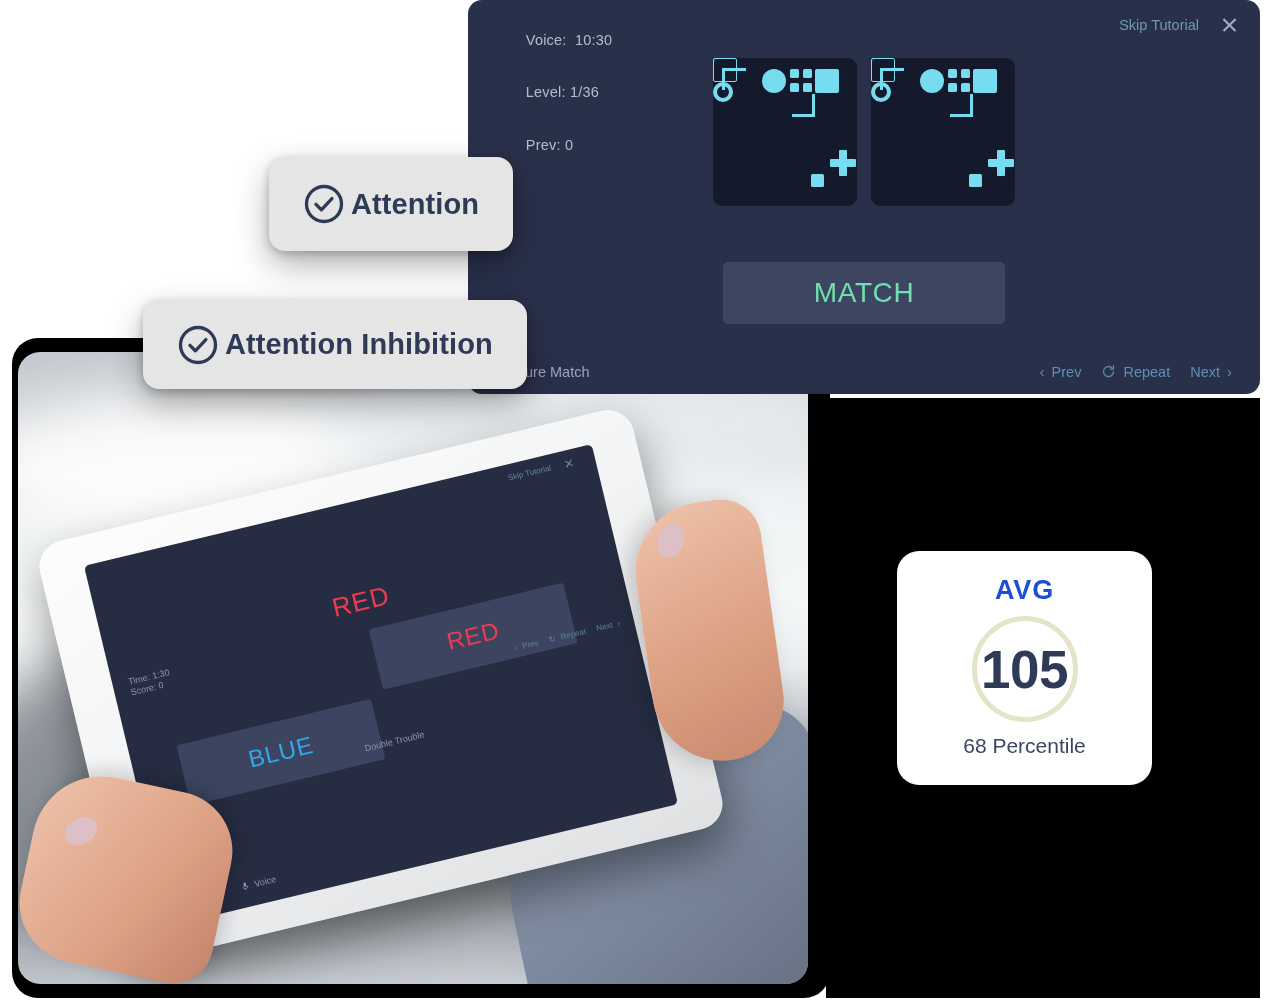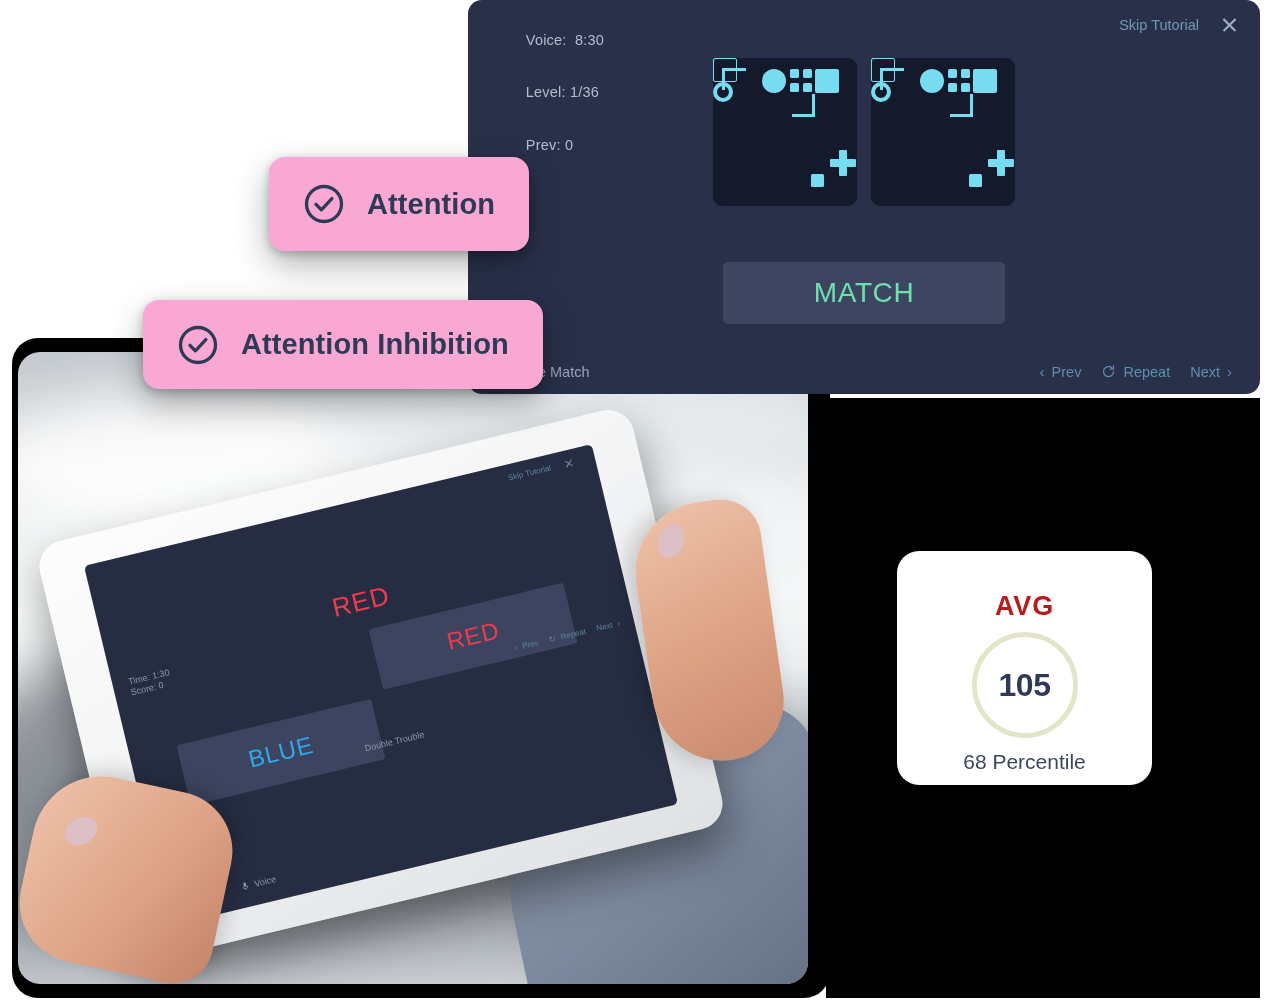--- a/index.html
+++ b/index.html
@@ -234,55 +234,55 @@
   #shoulder {
     position: absolute; right: -30px; bottom: -40px; width: 330px; height: 300px;
     background: linear-gradient(150deg,#8e9aae 0%, #7b879c 50%, #636d80 100%);
     border-radius: 160px 60px 0 0;
     transform: rotate(-12deg);
   }
 
   
   .chip {
     position: absolute;
-    background: #f9a8d4;
+    background: #e5e5e5;
     border-radius: 16px;
-    display: flex; align-items: center; gap: 22px;
+    display: flex; align-items: center; gap: 6px;
     padding: 0 34px;
     box-shadow: 0 14px 34px rgba(0,0,0,.30), 0 3px 10px rgba(0,0,0,.22);
   }
   #chip-attention { left: 269px; top: 157px; height: 94px; }
   #chip-inhibition { left: 143px; top: 300px; height: 89px; }
   .chip-label {
     color: #2e3a56; font-size: 29px; font-weight: bold; letter-spacing: .1px;
     white-space: nowrap;
   }
   .check-icon { width: 42px; height: 42px; flex: 0 0 42px; }
 
   
   #avg-card {
     position: absolute; left: 897px; top: 551px;
     width: 255px; height: 234px;
     background: #ffffff; border-radius: 22px;
     box-shadow: 0 16px 40px rgba(0,0,0,.38), 0 4px 12px rgba(0,0,0,.25);
     display: flex; flex-direction: column; align-items: center;
   }
   #avg-title {
-    margin-top: 40px; color: #b91c1c; font-size: 27px; font-weight: bold;
+    margin-top: 24px; color: #1d4ed8; font-size: 27px; font-weight: bold;
     letter-spacing: .8px;
   }
   #avg-ring-wrap { position: relative; width: 106px; height: 106px; margin-top: 10px; }
   #avg-ring {
     position: absolute; inset: 0;
     border: 5px solid #e4e4c8; border-radius: 50%;
   }
   #avg-value {
     position: absolute; inset: 0;
     display: flex; align-items: center; justify-content: center;
-    color: #2e3a56; font-size: 32px; font-weight: bold; letter-spacing: -.5px;
+    color: #2e3a56; font-size: 53px; font-weight: bold; letter-spacing: -.5px;
   }
   #avg-percentile {
     margin-top: 12px; color: #3b4761; font-size: 21px;
   }
 </style>
 </head>
 <body>
 
 <div id="stage">
 
@@ -346,21 +346,21 @@
     <div class="hand" id="hand-r"></div>
     <div class="hand" id="hand-l"></div>
     <div id="nail-l"></div>
     <div id="nail-r"></div>
   </div>
 
   <div id="game-panel">
 
     <div class="stats">
       <div class="row">
-        <span>Voice:</span>&nbsp;&nbsp;<span>8:30</span>
+        <span>Voice:</span>&nbsp;&nbsp;<span>10:30</span>
       </div>
       <div class="row">
         <span>Level:</span>&nbsp;<span>1/36</span>
       </div>
       <div class="row">
         <span>Prev:</span>&nbsp;<span>0</span>
       </div>
     </div>
 
     <div class="skip-wrap">

